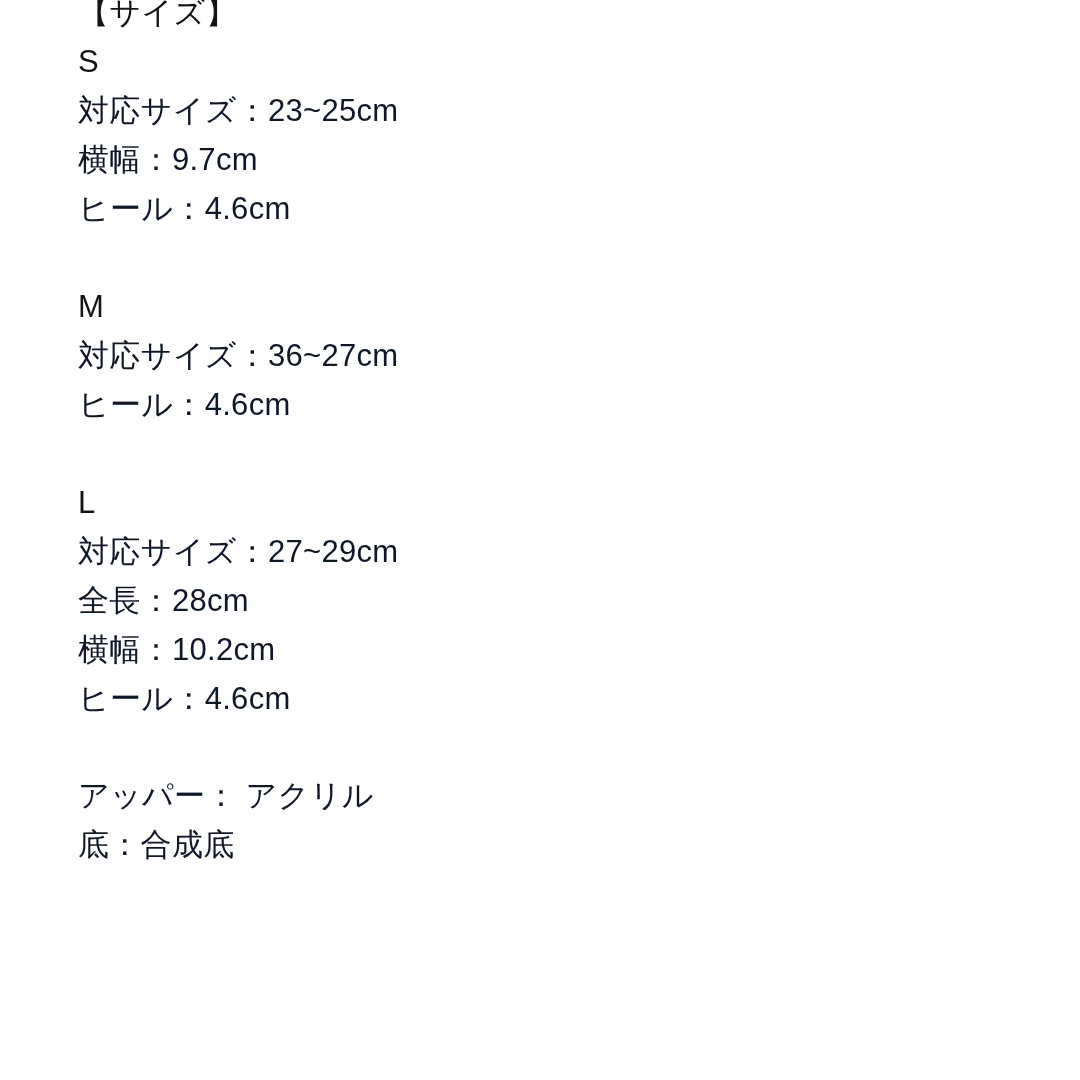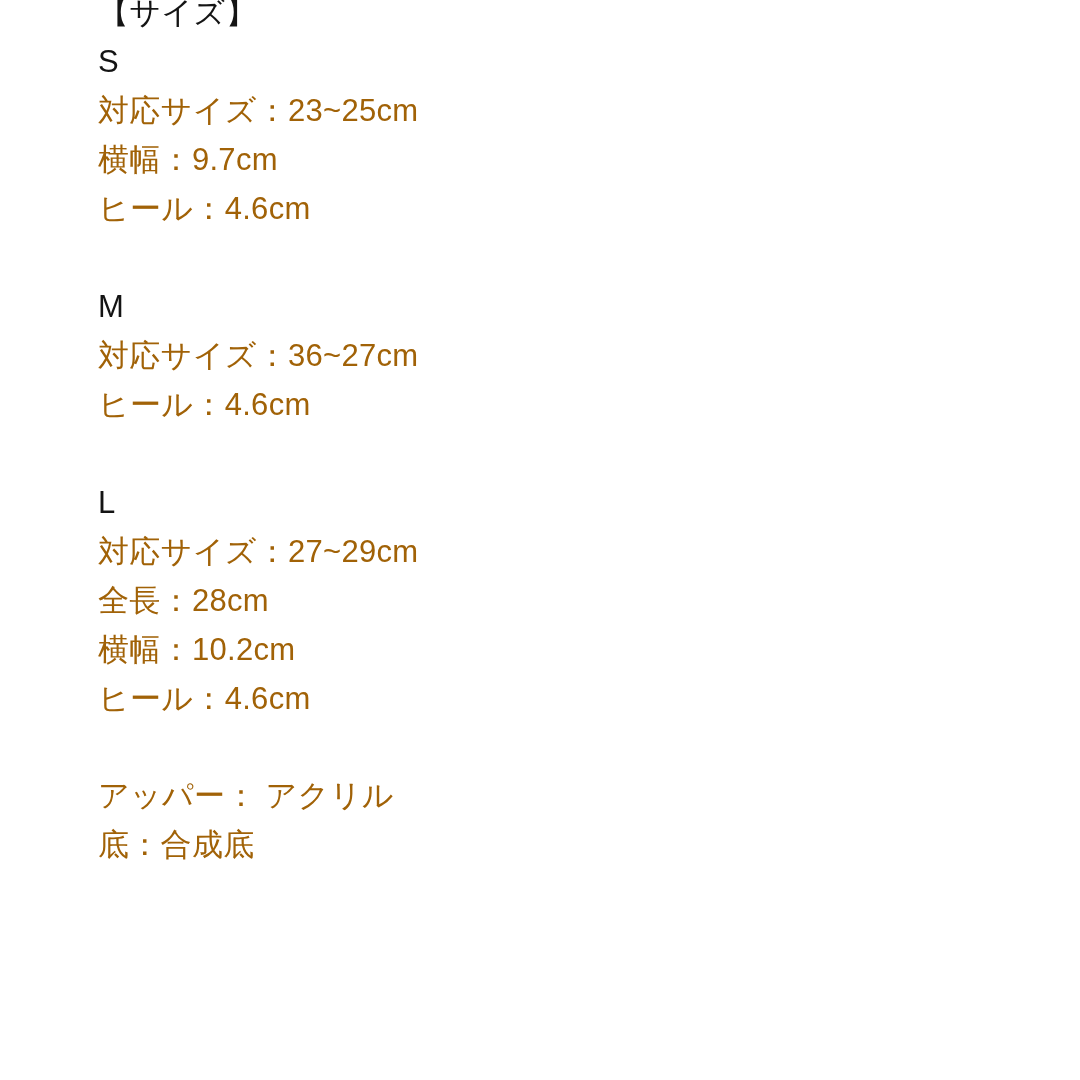--- a/index.html
+++ b/index.html
@@ -12,32 +12,32 @@
     background: #ffffff;
     font-family: "Liberation Sans", "DejaVu Sans", sans-serif;
     color: #1c1c1c;
     overflow: hidden;
   }
   .page {
     position: relative;
     width: 1080px;
     height: 972px;
     box-sizing: border-box;
-    padding: 0 0 0 98px;
+    padding: 0 0 0 78px;
   }
   .doc {
     position: relative;
     top: -12px;
   }
   .line {
     font-size: 31px;
     line-height: 49px;
     letter-spacing: 0.3px;
     white-space: pre;
-    color: #a16207;
+    color: #0f172a;
   }
   .heading {
     font-size: 31px;
     line-height: 49px;
     letter-spacing: 0.3px;
     white-space: pre;
     color: #141414;
   }
   .size-label {
     font-size: 31px;

